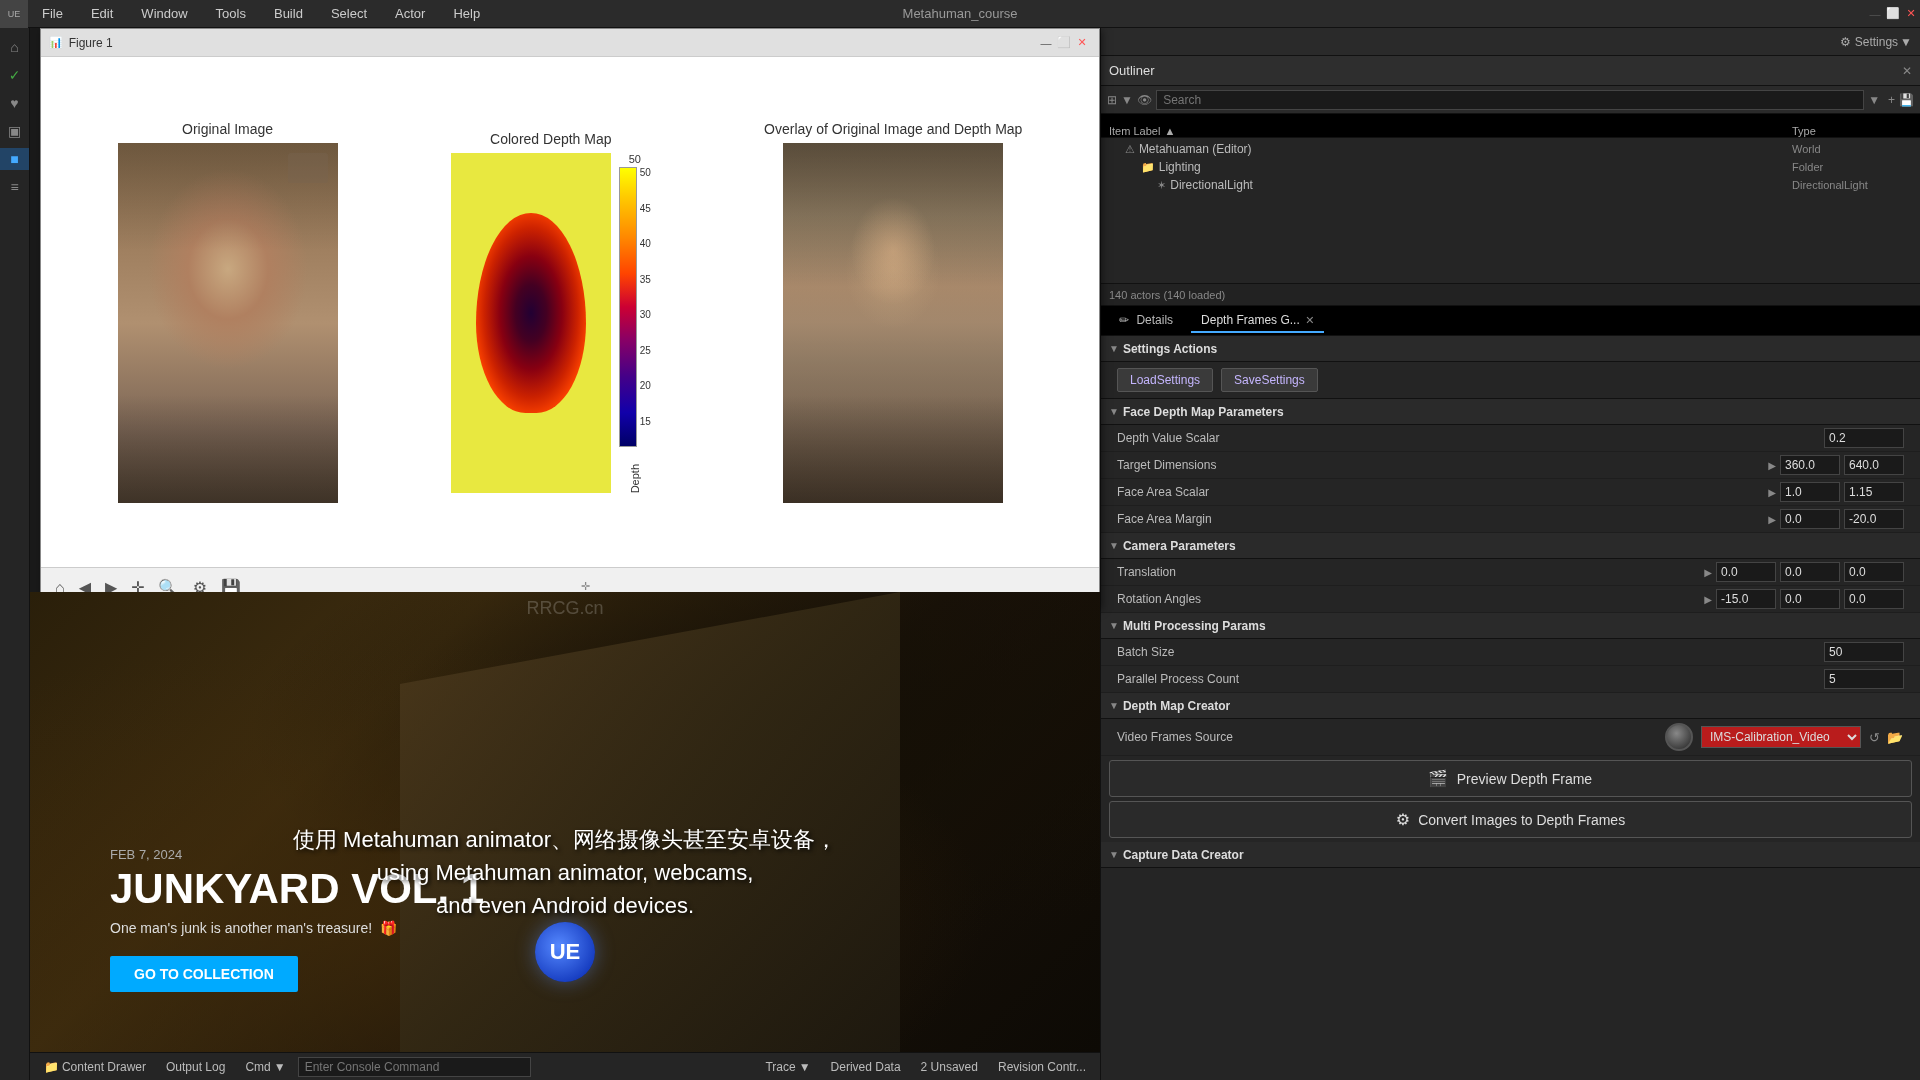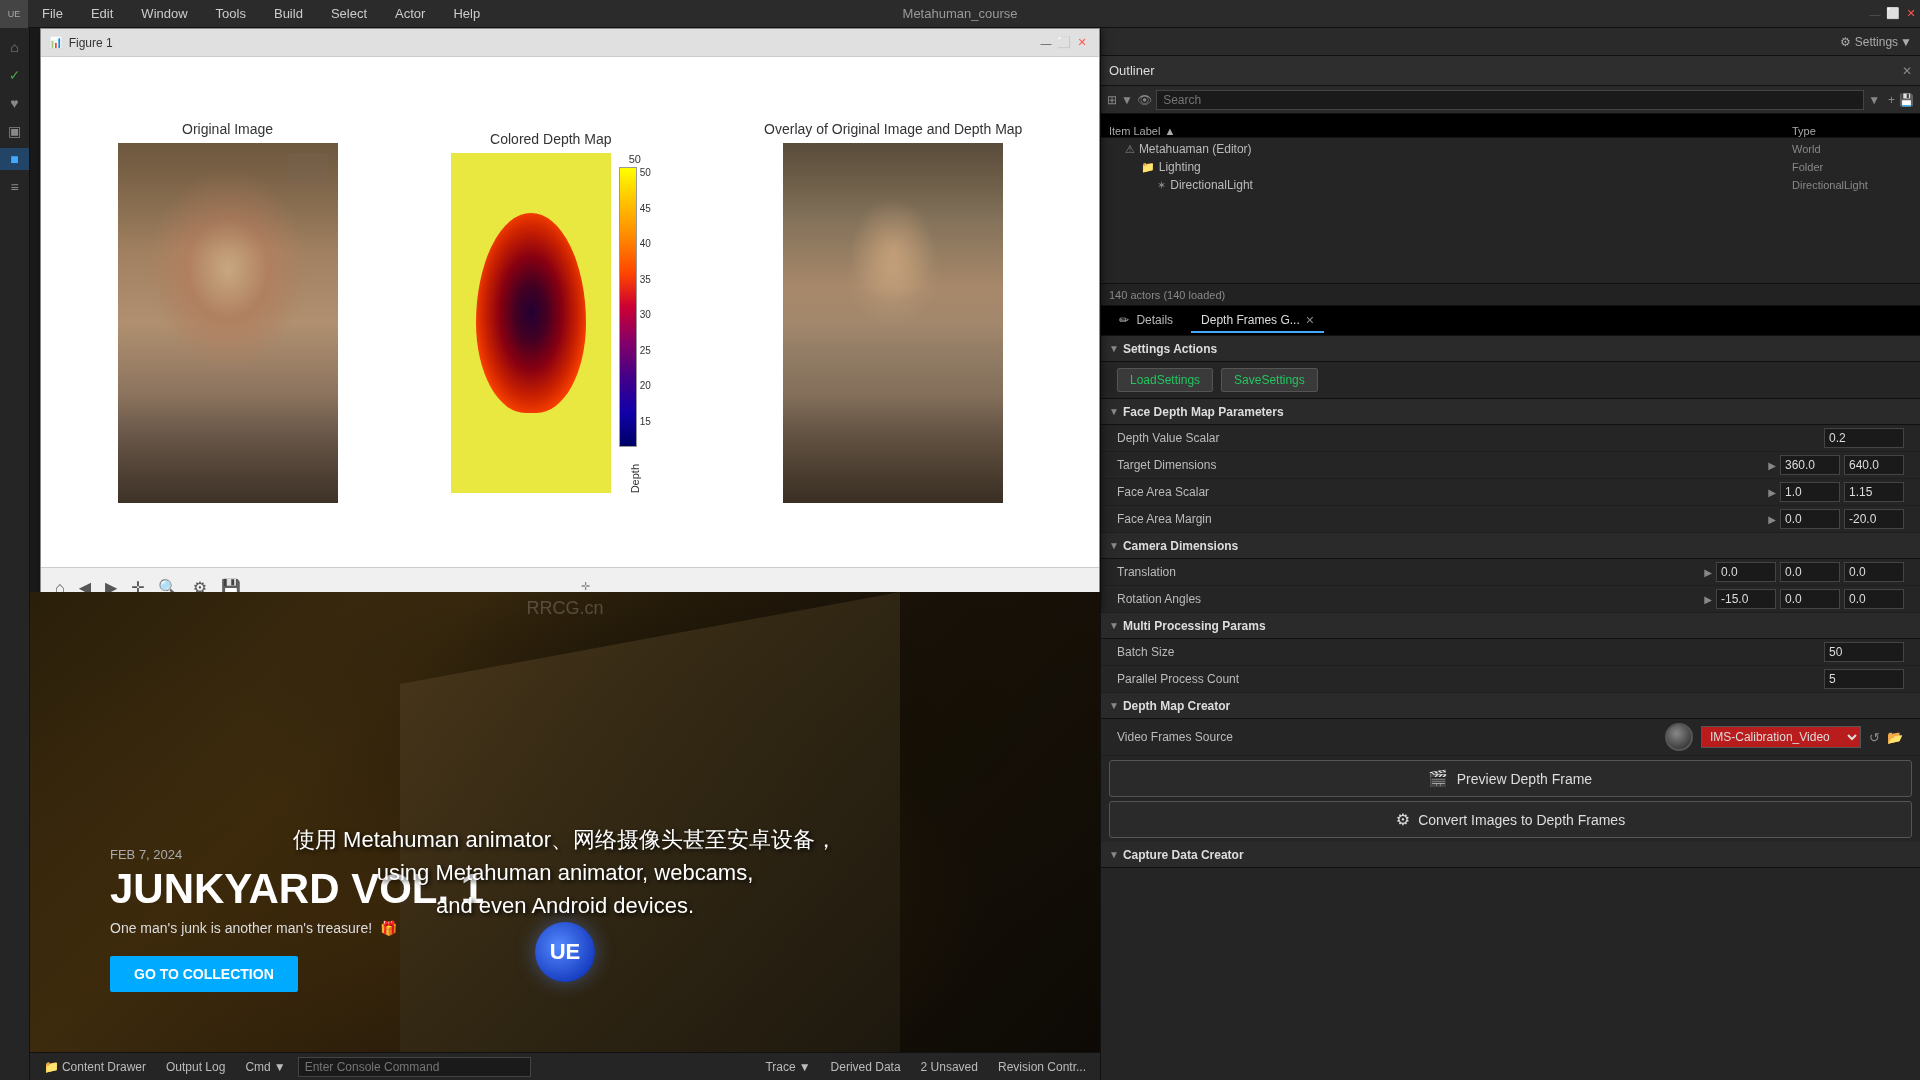--- a/index.html
+++ b/index.html
@@ -217,21 +217,21 @@
     .settings-input {
       background: #1a1a1a; border: 1px solid #444; color: #ddd;
       font-size: 12px; padding: 1px 4px; width: 80px; height: 20px;
     }
     .settings-input-sm { width: 60px; }
 
     .row-multi { display: flex; align-items: center; gap: 4px; }
 
     
     .action-btn {
-      background: #3a3a3a; border: 1px solid #555; color: #22c55e;
+      background: #3a3a3a; border: 1px solid #555; color: #c4b5fd;
       padding: 4px 12px; font-size: 12px; cursor: pointer; border-radius: 2px;
     }
 
     .settings-actions { display: flex; padding: 6px 16px; gap: 8px; border-bottom: 1px solid #111; }
 
     
     .big-action-btn {
       display: flex; align-items: center; justify-content: center; gap: 8px;
       margin: 4px 8px; padding: 8px 16px;
       background: #2a2a2a; border: 1px solid #555; color: #ddd;
@@ -560,21 +560,21 @@
         <span class="settings-label">Face Area Margin</span>
         <div class="row-multi">
           <span class="section-arrow">▶</span>
           <input class="settings-input settings-input-sm" value="0.0" style="">
           <input class="settings-input settings-input-sm" value="-20.0" style="">
         </div>
       </div>
 
       <div class="section-header">
         <span class="section-arrow">▼</span>
-        <span>Camera Dimensions</span>
+        <span>Camera Parameters</span>
       </div>
       <div class="settings-row">
         <span class="settings-label">Translation</span>
         <div class="row-multi">
           <span class="section-arrow">▶</span>
           <input class="settings-input settings-input-sm" value="0.0" style="">
           <input class="settings-input settings-input-sm" value="0.0" style="">
           <input class="settings-input settings-input-sm" value="0.0" style="">
         </div>
       </div>

